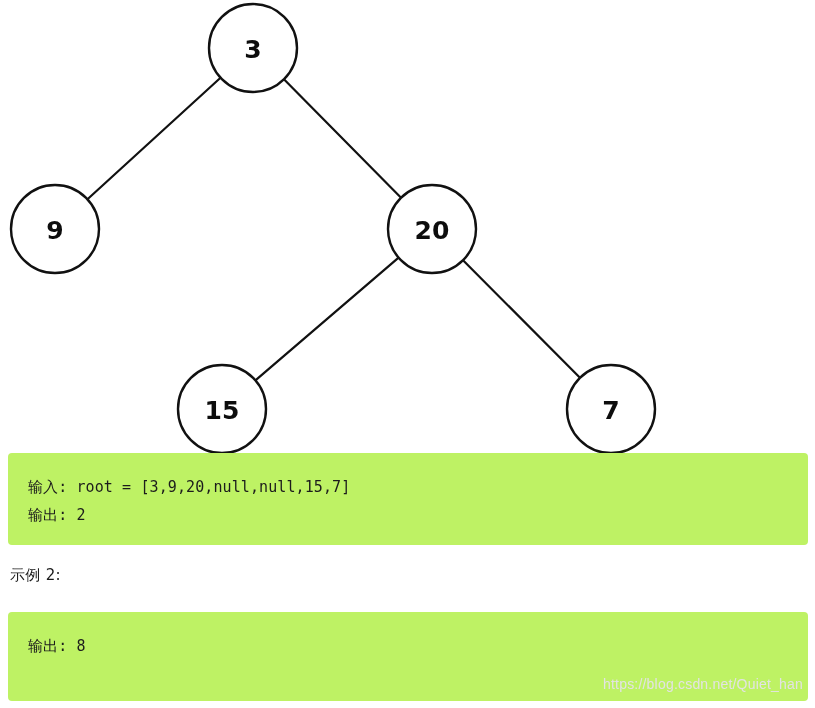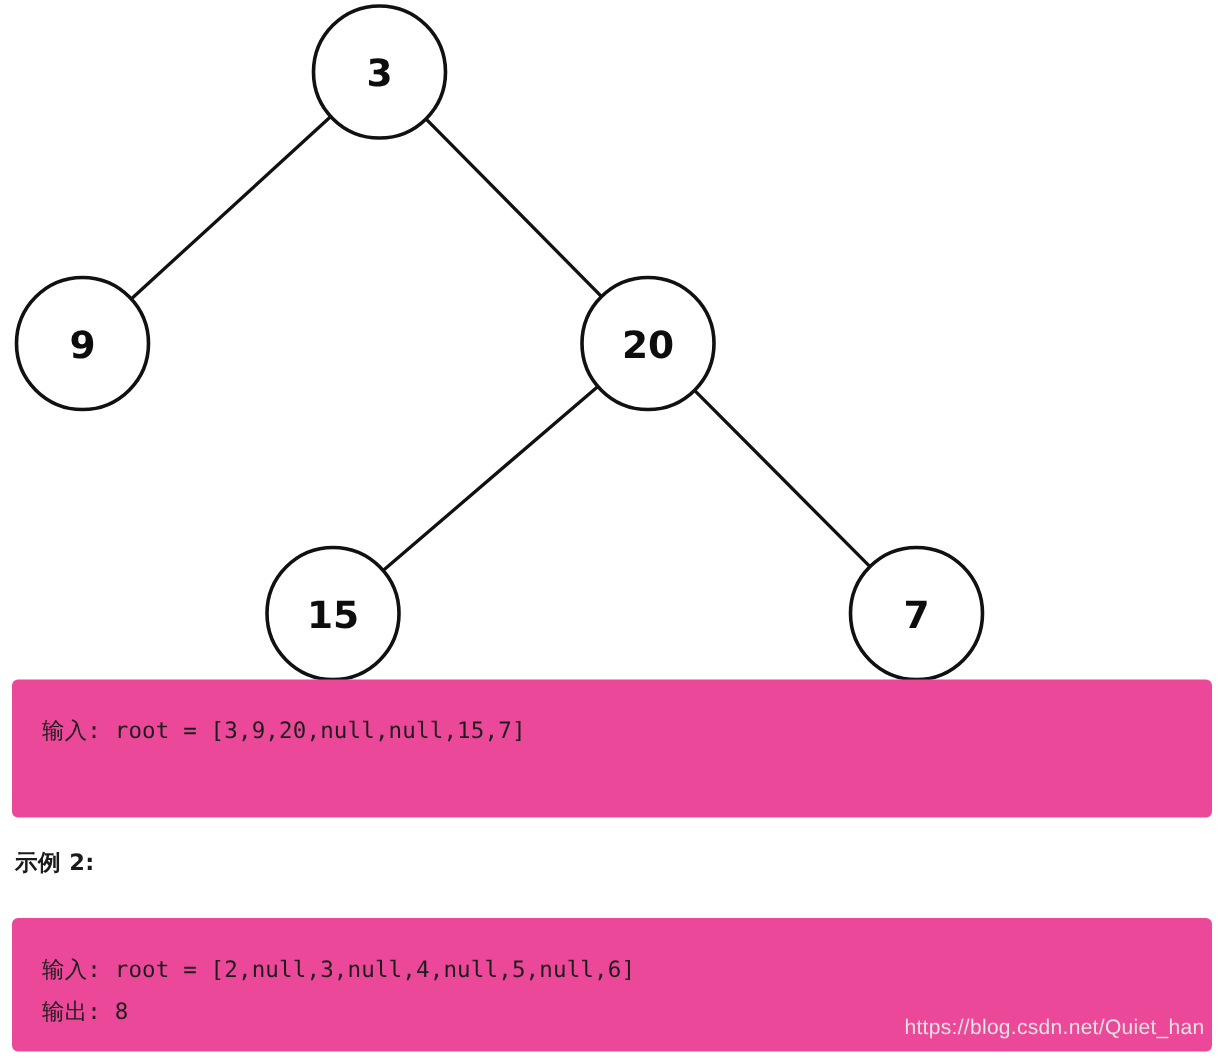--- a/index.html
+++ b/index.html
@@ -41,21 +41,21 @@
     font-size: 25px;
     fill: #0d0d0d;
     text-anchor: middle;
     dominant-baseline: central;
   }
   .code-block {
     position: absolute;
     left: 8px;
     width: 800px;
     box-sizing: border-box;
-    background: #ec4899;
+    background: #bef264;
     border-radius: 4px;
     padding: 20px 20px 18px 20px;
   }
   #code-block-1 {
     top: 453px;
     height: 92px;
   }
   #code-block-2 {
     top: 612px;
     height: 89px;
@@ -67,21 +67,21 @@
     color: #1c1c1c;
     white-space: pre;
     letter-spacing: 0.1px;
   }
   #example-heading {
     position: absolute;
     left: 10px;
     top: 566px;
     font-family: "DejaVu Sans", "Liberation Sans", sans-serif;
     font-size: 15px;
-    font-weight: bold;
+    font-weight: normal;
     color: #1a1a1a;
     letter-spacing: 0.3px;
   }
   #watermark {
     position: absolute;
     right: 12px;
     top: 676px;
     font-family: "Liberation Sans", sans-serif;
     font-size: 14px;
     color: #e3e3e3;
@@ -120,22 +120,22 @@
         <g>
           <circle cx="611" cy="409" r="44" class="tree-node-circle"></circle>
           <text x="611" y="410" class="tree-node-label">7</text>
         </g>
       </g>
   </svg>
 </div>
 
 <div class="code-block" id="code-block-1">
   <div class="code-line">输入: root = [3,9,20,null,null,15,7]</div>
+  <div class="code-line">输出: 2</div>
 </div>
 
 <div id="example-heading">示例 2:</div>
 
 <div class="code-block" id="code-block-2">
-  <div class="code-line">输入: root = [2,null,3,null,4,null,5,null,6]</div>
   <div class="code-line">输出: 8</div>
 </div>
 
 <div id="watermark">https://blog.csdn.net/Quiet_han</div>
 
 </body></html>

